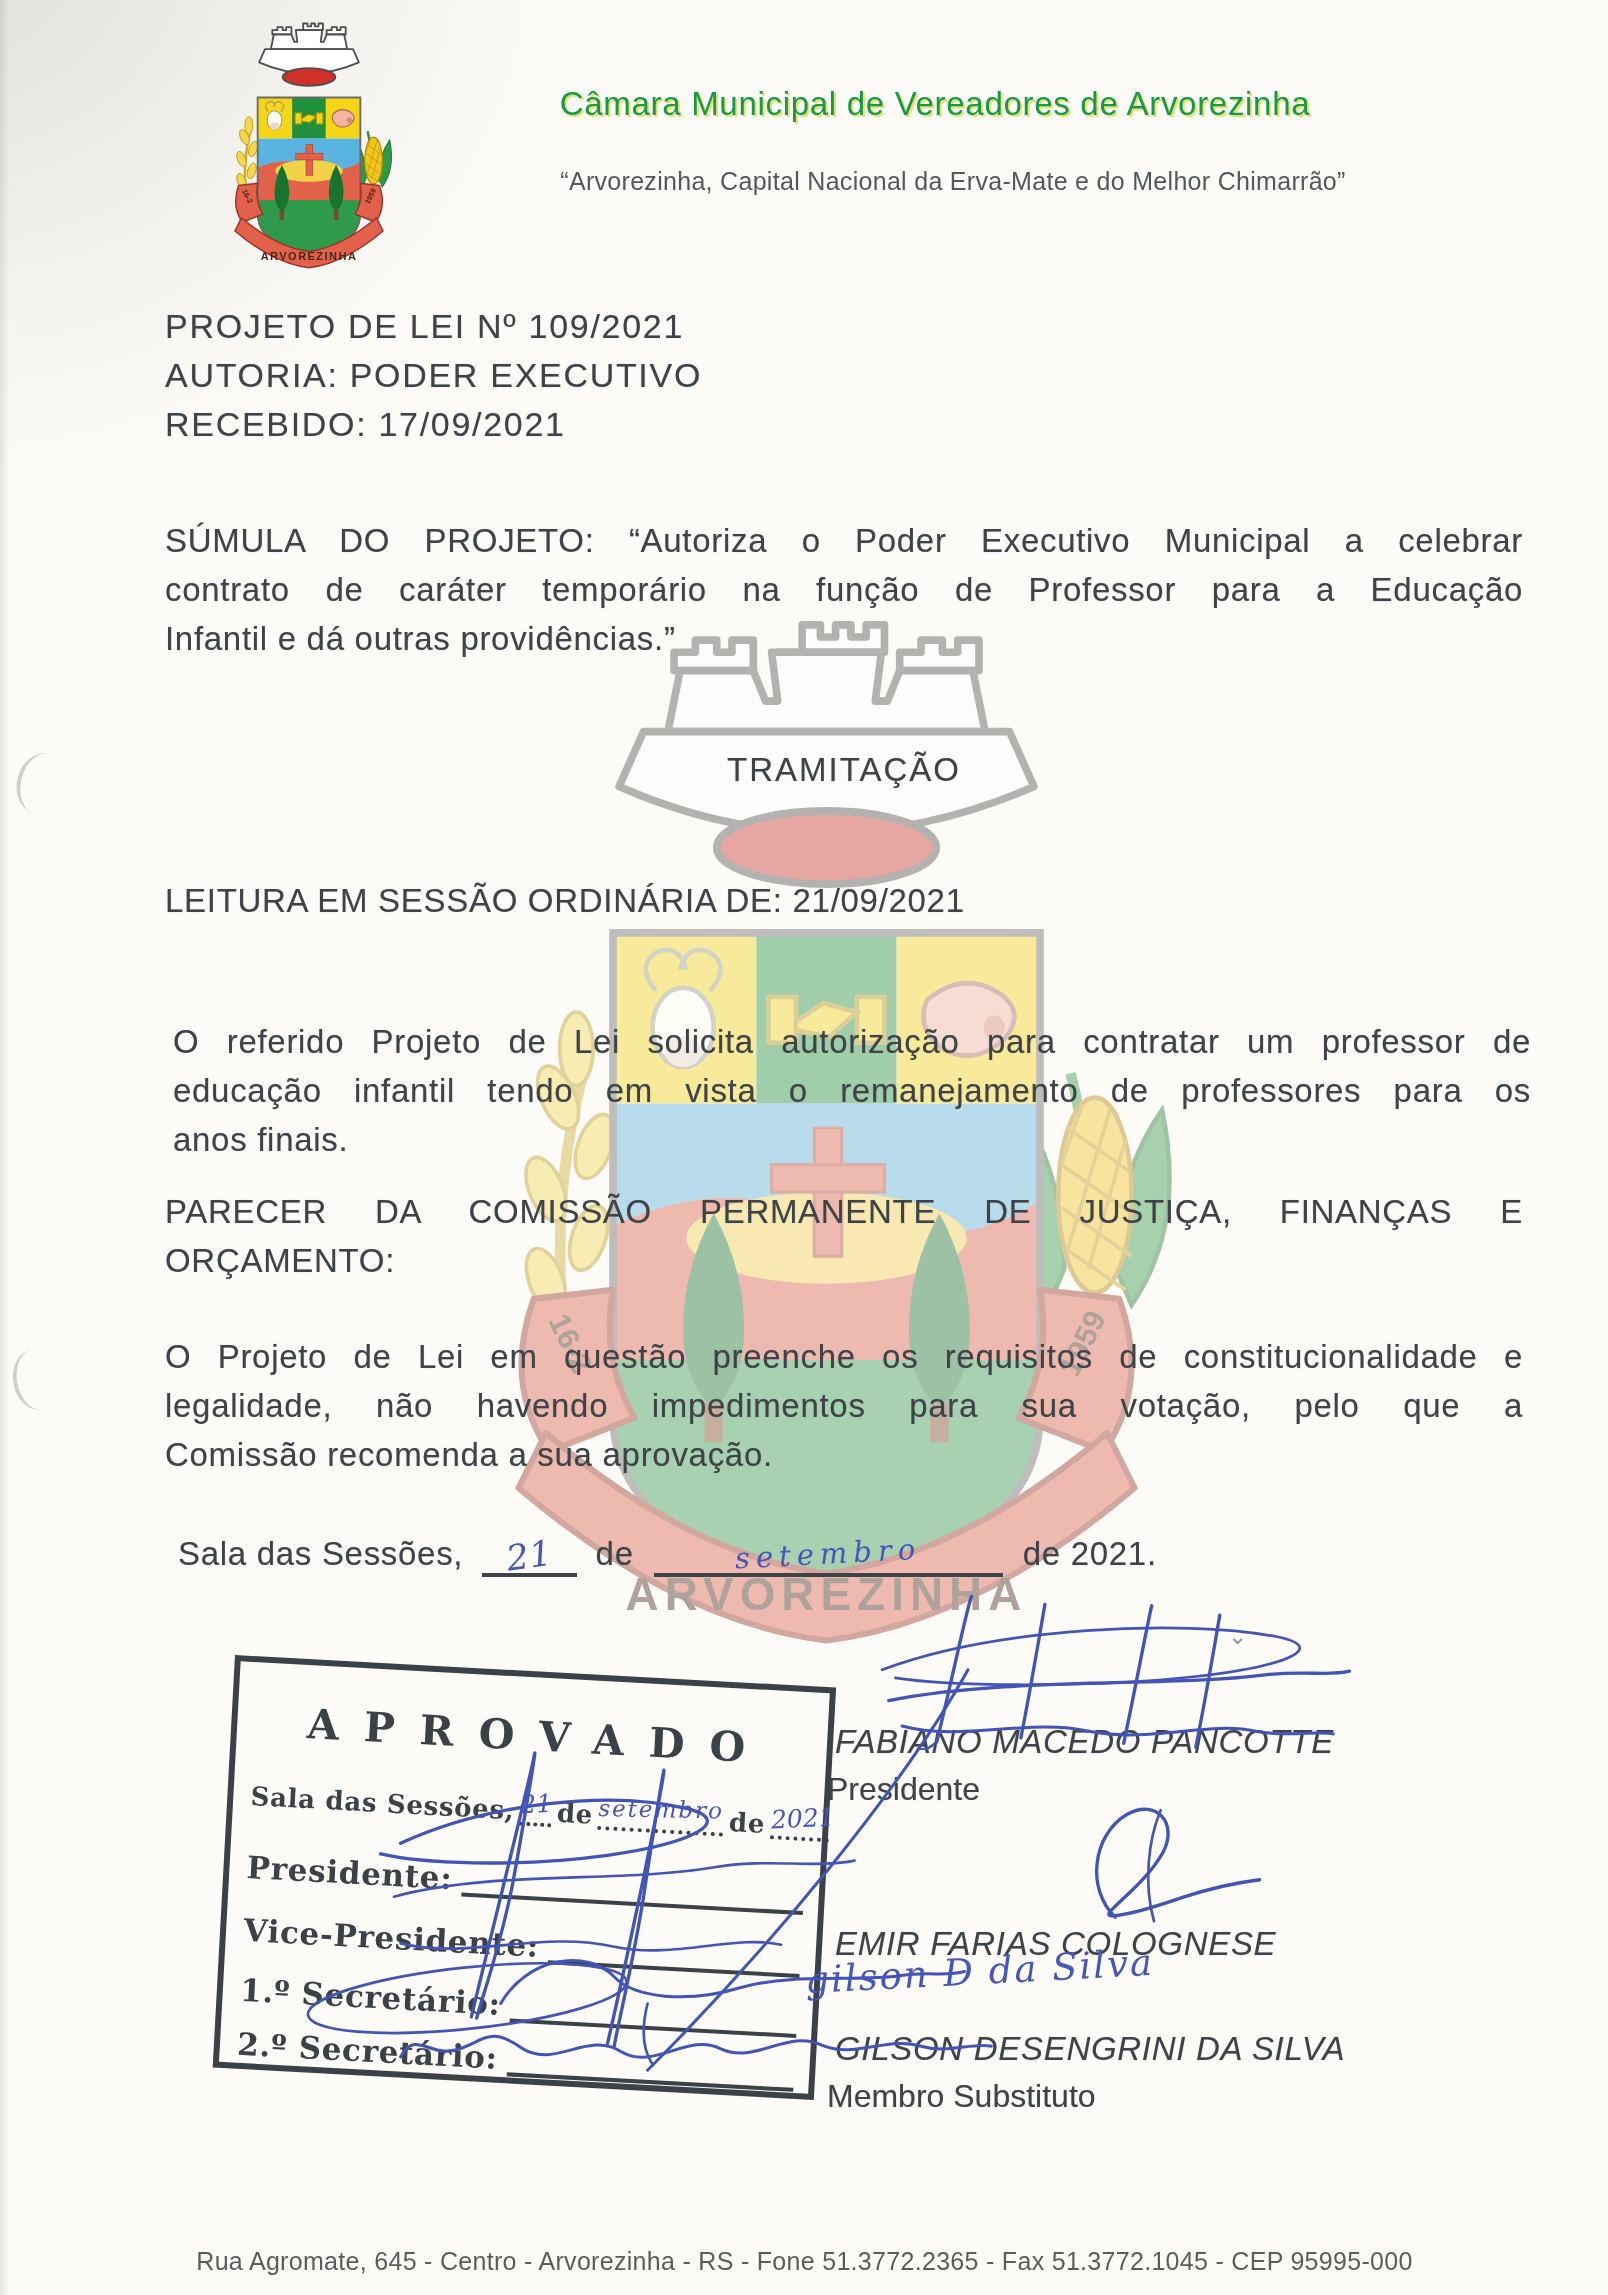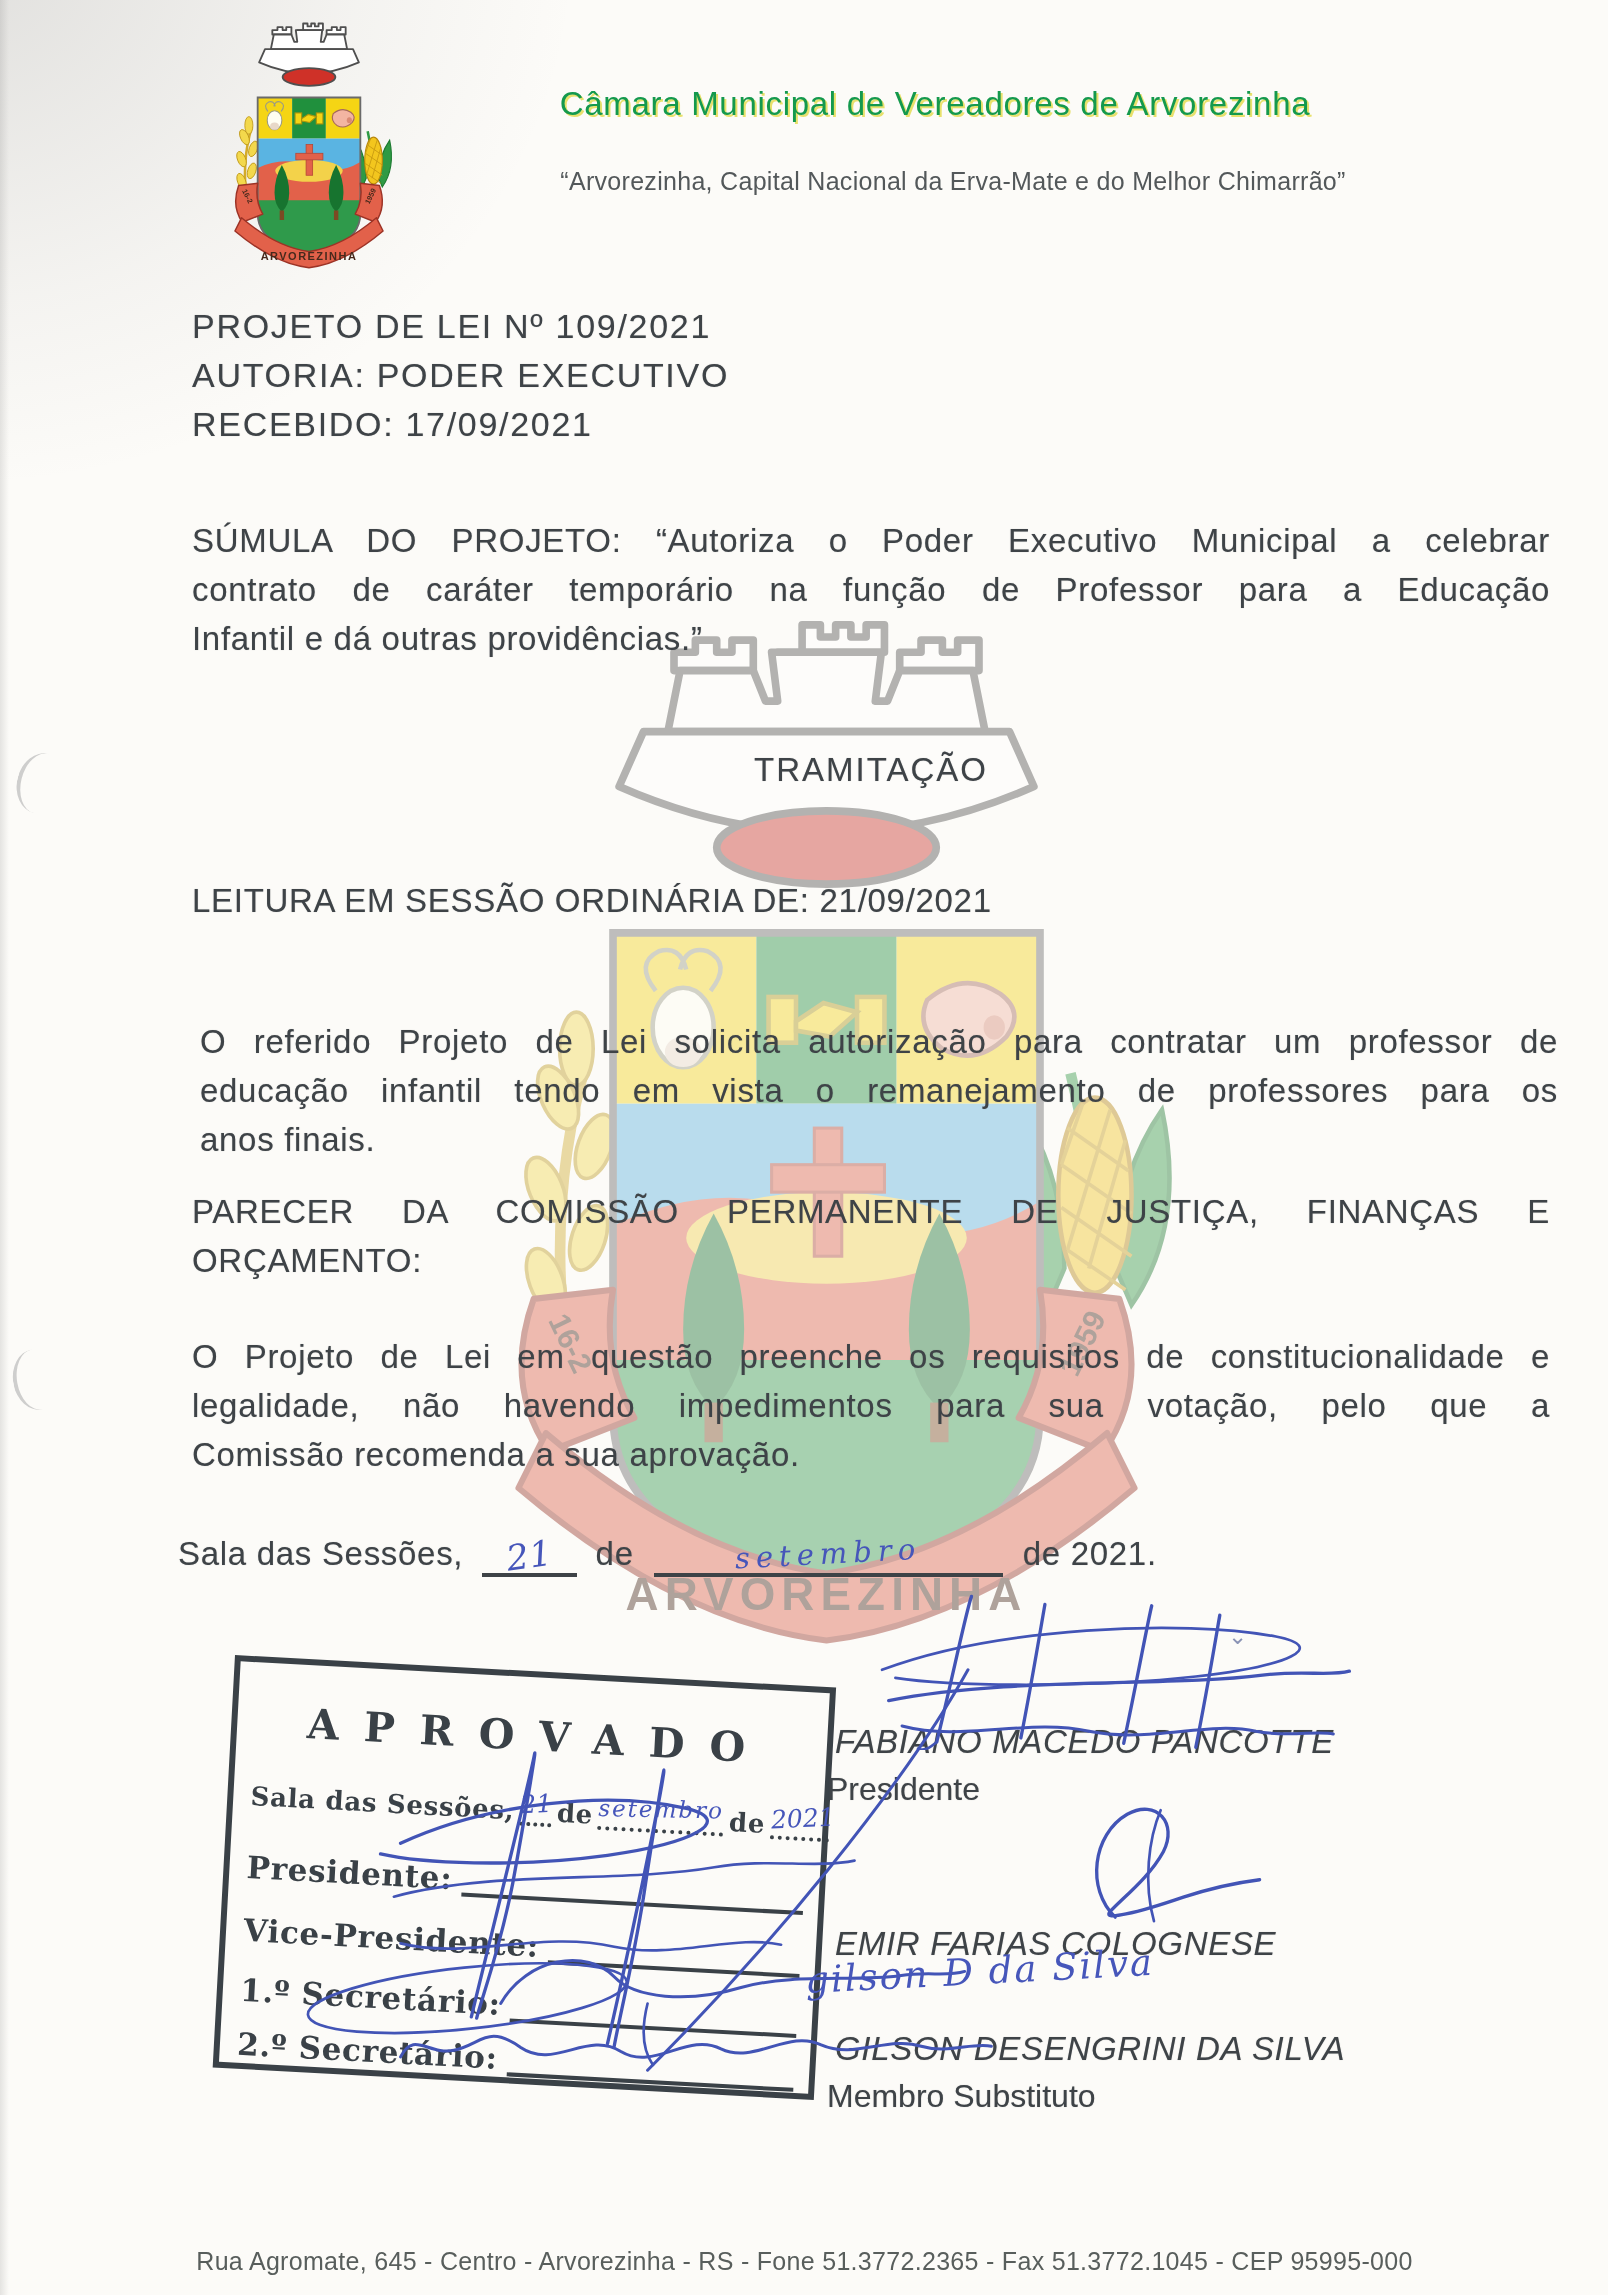--- a/index.html
+++ b/index.html
@@ -15,21 +15,21 @@
   .curl1{left:17.4px;top:753px;transform:rotate(14deg);}
   .curl2{left:13.4px;top:1349px;transform:rotate(-10deg);}
   .pen-tick{position:absolute;color:#8a93b5;font-size:23px;z-index:2;}
   
   .org-title{position:absolute;left:414px;top:85px;width:1042px;text-align:center;
     font-size:33px;letter-spacing:0.7px;color:#14994d;
     text-shadow:2px 2px 0 rgba(228,220,84,.85);white-space:nowrap;z-index:2;}
   .org-tagline{position:absolute;left:432px;top:167px;width:1042px;text-align:center;
     font-size:25px;color:#53585a;letter-spacing:0.3px;white-space:nowrap;z-index:2;}
   
-  .doc-text{position:absolute;left:192px;width:1358px;font-size:33px;line-height:49px;
+  .doc-text{position:absolute;left:165px;width:1358px;font-size:33px;line-height:49px;
     letter-spacing:0.7px;color:#3e4347;text-shadow:0 0 1px rgba(62,67,71,.35);z-index:2;}
   .jl{text-align:justify;height:49px;overflow:hidden;}
   .jl::after{content:"";display:inline-block;width:100%;}
   .center{text-align:center;}
   .meta-line{height:49px;}
   
   .dateline{position:absolute;left:178px;top:1533px;width:1358px;font-size:33px;
     display:flex;align-items:baseline;letter-spacing:0.7px;z-index:2;
     text-shadow:0 0 1px rgba(62,67,71,.35);}
   .uline{display:inline-block;border-bottom:4px solid #3e4347;text-align:center;}

